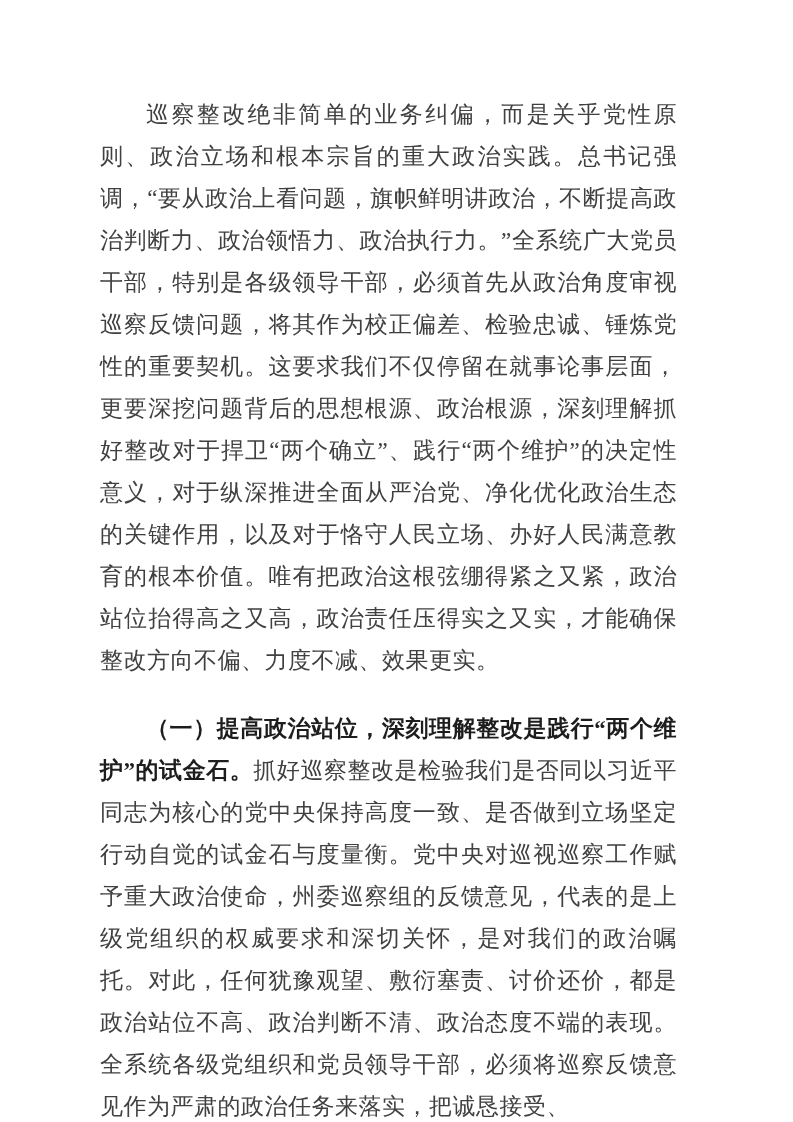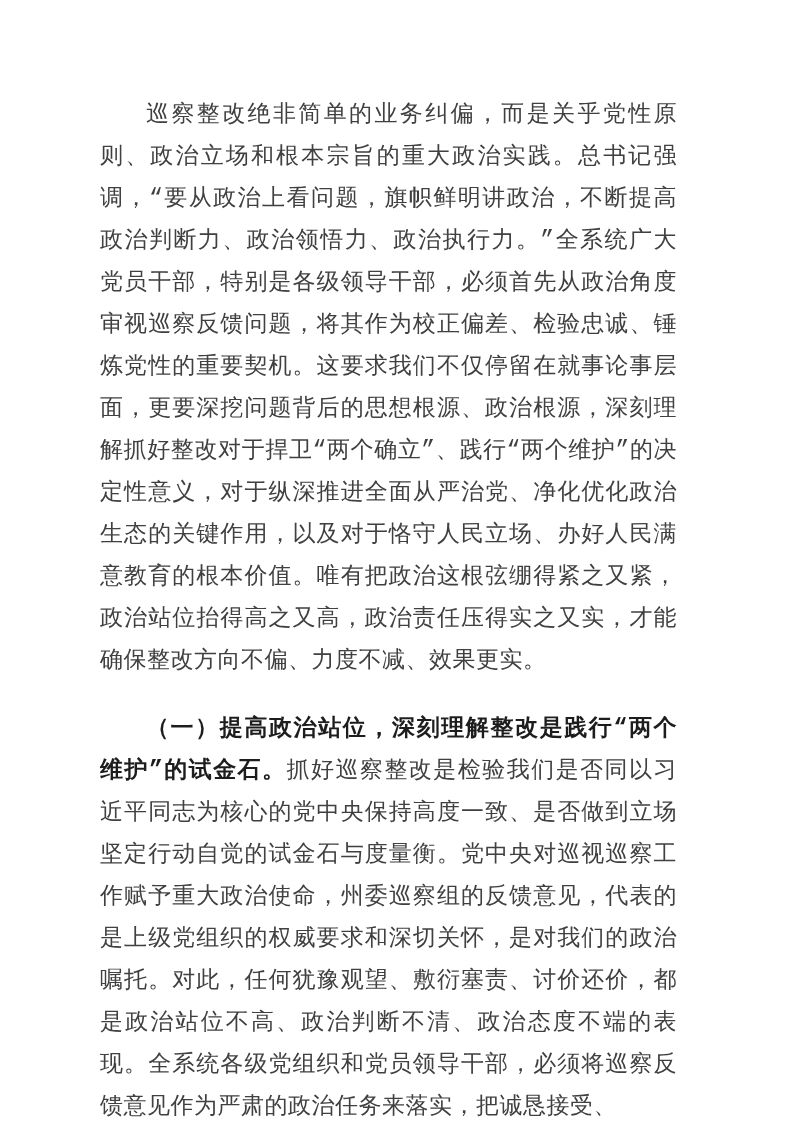--- a/index.html
+++ b/index.html
@@ -6,21 +6,21 @@
     margin: 0;
     padding: 0;
     background: #ffffff;
   }
   .page {
     position: relative;
     width: 691px;
     height: 1122px;
     background: var(--page-bg, #ffffff);
     overflow: hidden;
-    font-family: Liberation Mono, monospace;
+    font-family: Liberation Serif, serif;
   }
   .content {
     position: absolute;
     left: 100px;
     top: 94px;
     width: 577px;
   }
   .body-para {
     margin: 0;
     font-size: 23px;

